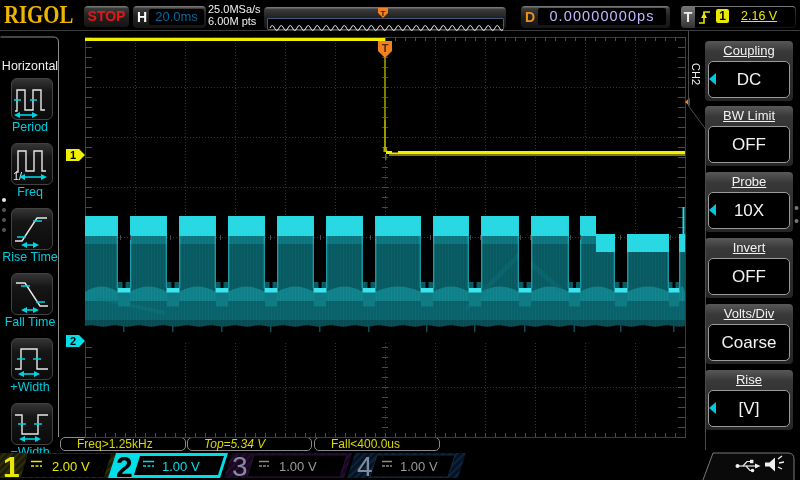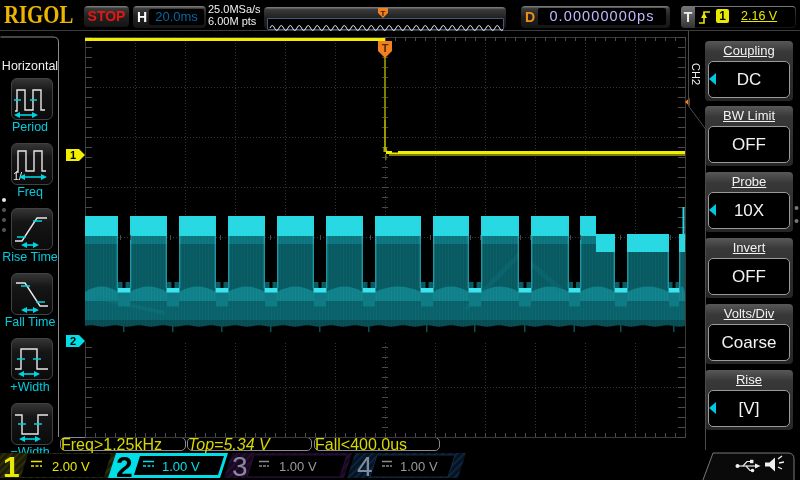--- a/index.html
+++ b/index.html
@@ -28,21 +28,21 @@
 #sidebar{left:0;top:31px;width:60px;height:420px;margin-top:20px;}
 #sbtitle{left:0;top:8px;width:60px;text-align:center;color:#f0f0f0;font-size:12.5px;}
 .sbtn{position:absolute;left:11px;width:40px;height:40px;background:linear-gradient(180deg,#353535,#161616 32%,#0b0b0b);border:1px solid #424242;border-radius:6px;}
 .slabel{position:absolute;left:-6px;width:72px;text-align:center;color:#00ccdd;font-size:12.5px;}
 
 .mitem{position:absolute;left:705px;width:88px;height:60px;background:linear-gradient(180deg,#585858 0%,#383838 18%,#262626 100%);border-radius:4px;}
 .mtitle{position:absolute;left:0;top:2px;width:88px;text-align:center;color:#f2f2f2;font-size:13px;text-decoration:underline;}
 .mval{position:absolute;left:3px;top:20px;width:80px;height:35px;background:#000;border:1px solid #9a9a9a;border-radius:5px;color:#f2f2f2;font-size:17px;text-align:center;line-height:35px;}
 .marrow{position:absolute;left:4px;top:12px;width:0;height:0;border-top:6px solid transparent;border-bottom:6px solid transparent;border-right:7px solid #00c8e0;}
 
-.meas{position:absolute;top:437px;height:14px;background:#000;border:1px solid #8a8a8a;border-radius:5px;color:#d8d800;font-size:16px;line-height:13px;padding-left:0;box-sizing:border-box;}
+.meas{position:absolute;top:437px;height:14px;background:#000;border:1px solid #8a8a8a;border-radius:5px;color:#d8d800;font-size:12px;line-height:13px;padding-left:16px;box-sizing:border-box;}
 </style></head>
 <body>
 
 <svg class="abs" style="left:0;top:0;z-index:1" width="800" height="480">
 
 <g id="grat">
       <line x1="135.5" y1="37" x2="135.5" y2="437" stroke="#343434" stroke-width="1" stroke-dasharray="1 2"></line>
       <line x1="185.5" y1="37" x2="185.5" y2="437" stroke="#343434" stroke-width="1" stroke-dasharray="1 2"></line>
       <line x1="235.5" y1="37" x2="235.5" y2="437" stroke="#343434" stroke-width="1" stroke-dasharray="1 2"></line>
       <line x1="285.5" y1="37" x2="285.5" y2="437" stroke="#343434" stroke-width="1" stroke-dasharray="1 2"></line>

